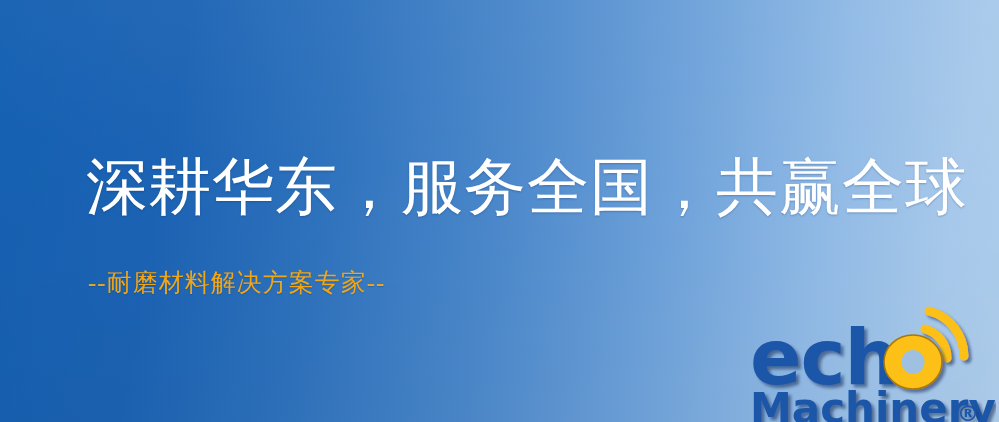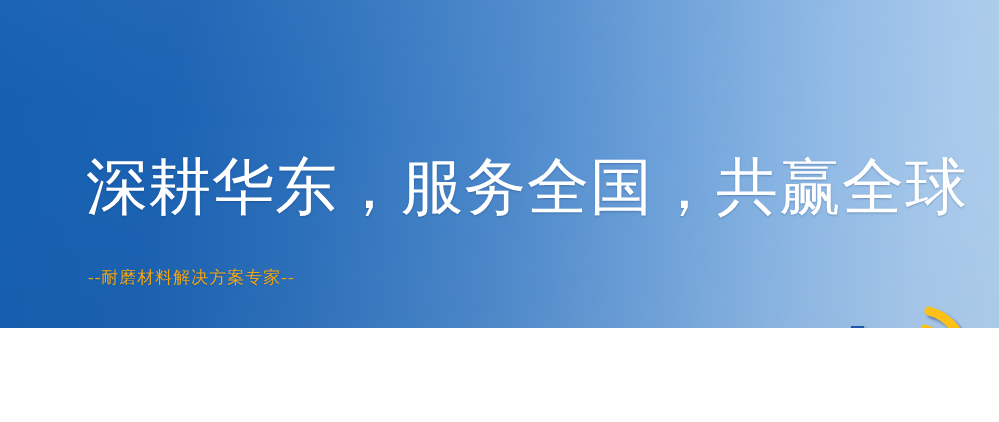--- a/index.html
+++ b/index.html
@@ -9,21 +9,21 @@
   body {
     width: 999px;
     height: 422px;
     overflow: hidden;
     font-family: "Liberation Sans", sans-serif;
   }
 
   .banner {
     position: relative;
     width: 999px;
-    height: 328px;
+    height: 422px;
     overflow: hidden;
     background: linear-gradient(100deg,
         #1560b2 0%,
         #1c63b4 18%,
         #2e72bd 33%,
         #4b88cb 50%,
         #6ea2da 66%,
         #8fb9e5 80%,
         #a6c8ea 92%,
         #aecdec 100%);
@@ -50,21 +50,21 @@
     white-space: nowrap;
     text-shadow: 0 1px 2px rgba(0,40,90,0.28);
     z-index: 3;
   }
 
   .subtitle {
     position: absolute;
     left: 88px;
     top: 266px;
     font-family: "Liberation Serif", "DejaVu Serif", serif;
-    font-size: 17px;
+    font-size: 25px;
     letter-spacing: 1px;
     color: #f0a617;
     white-space: nowrap;
     text-shadow: 0 1px 1px rgba(0,40,90,0.22);
     z-index: 3;
   }
 
   
   .logo {
     position: absolute;

